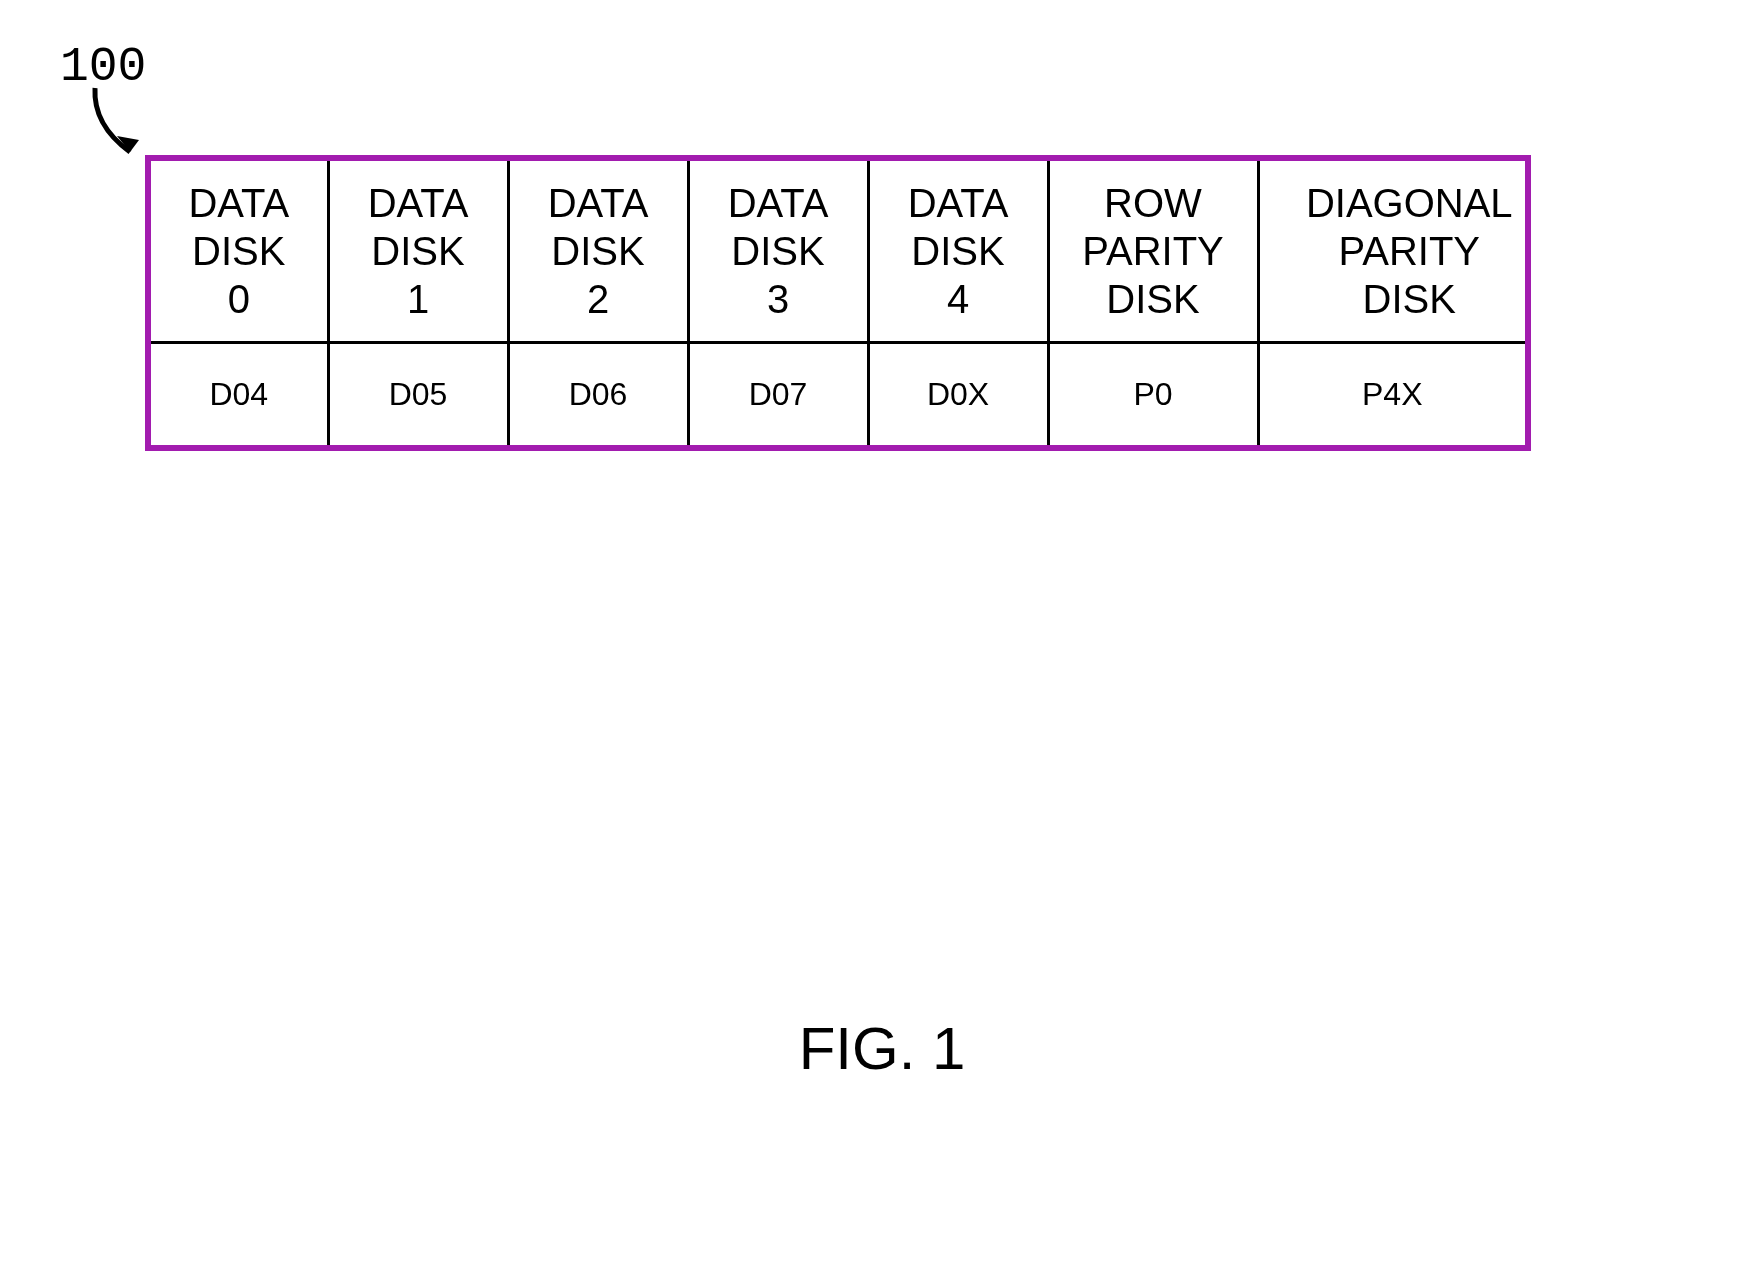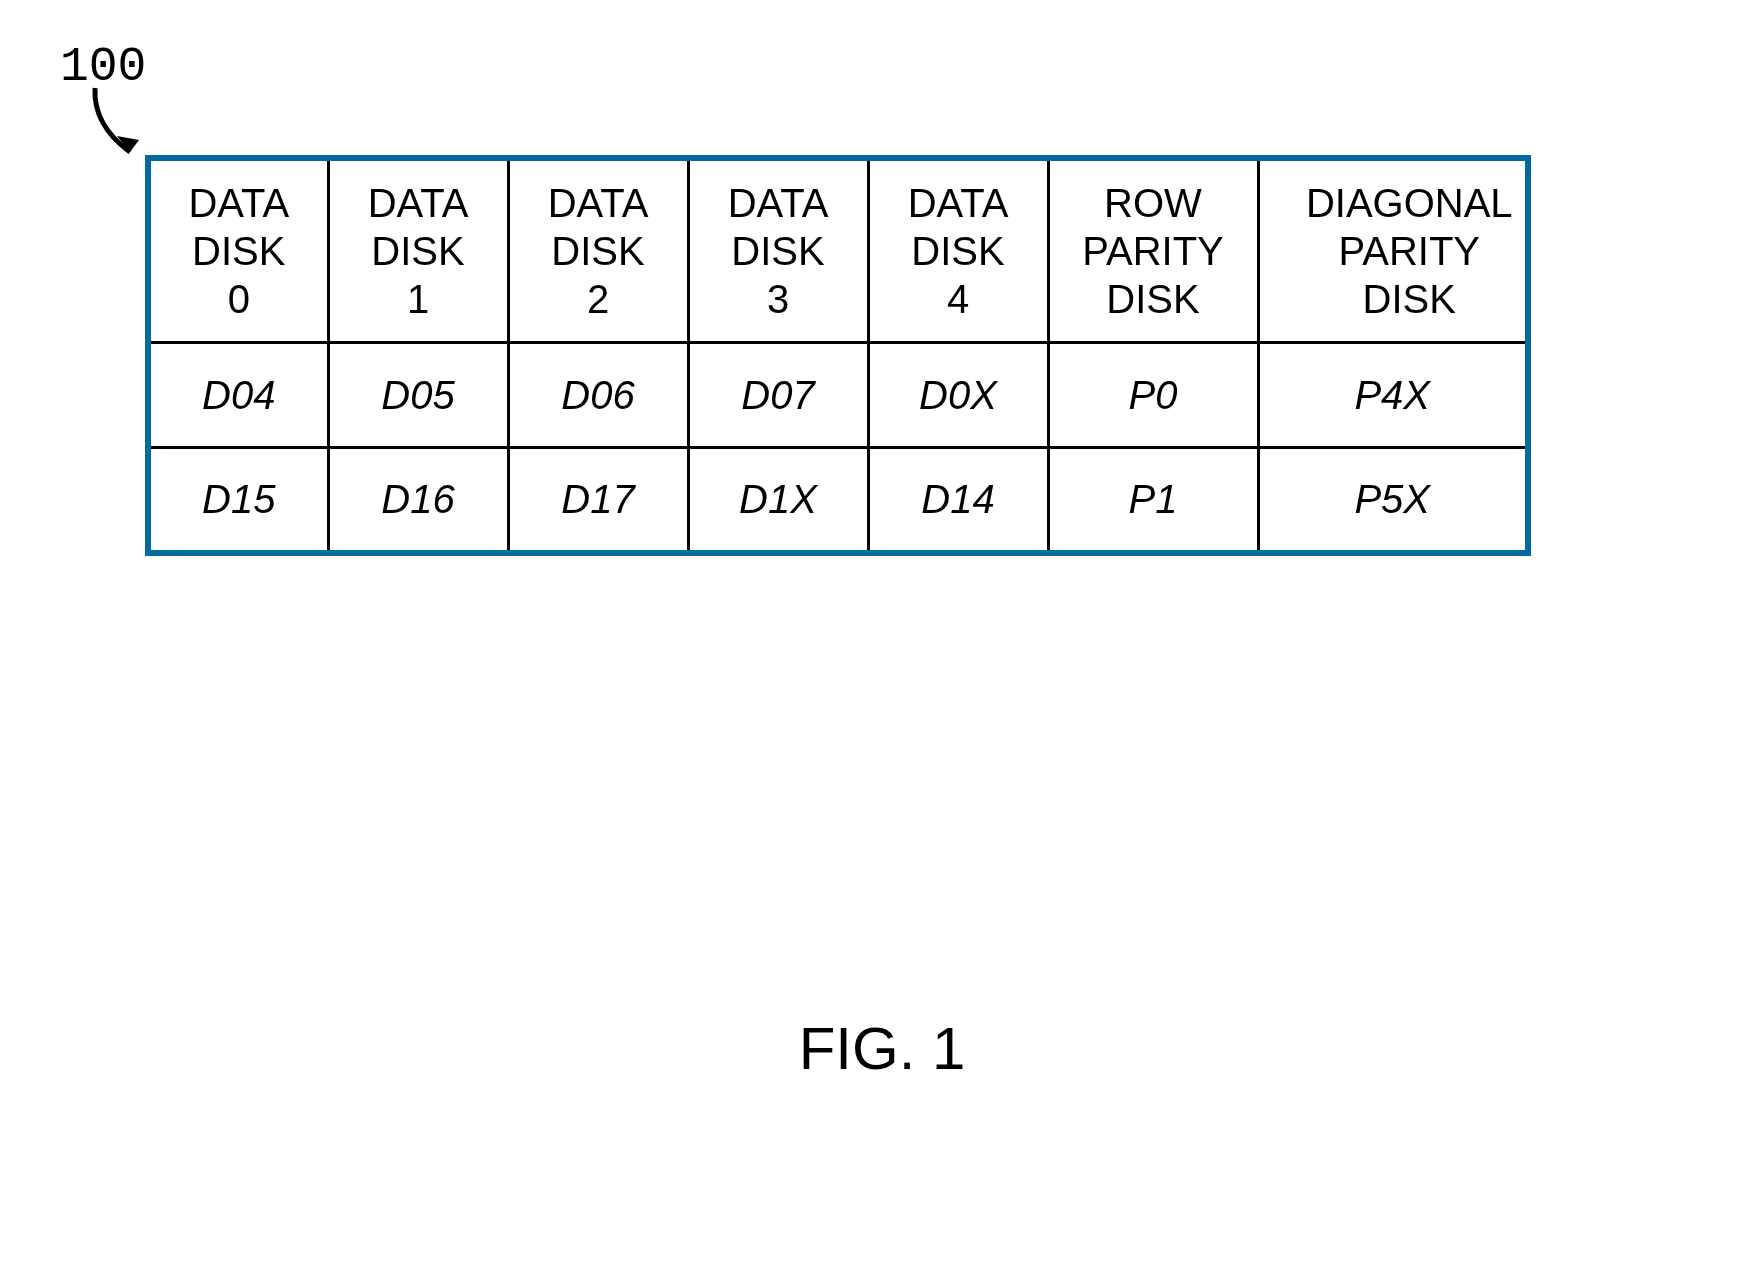--- a/index.html
+++ b/index.html
@@ -29,40 +29,39 @@
       width: 90px;
       height: 90px;
     }
     .table-container {
       position: absolute;
       top: 155px;
       left: 145px;
     }
     table {
       border-collapse: collapse;
-      border: 6px solid #0369a1;
+      border: 6px solid #a21caf;
     }
     th, td {
       border: 3px solid black;
       text-align: center;
       font-family: Arial, Helvetica, sans-serif;
       vertical-align: middle;
     }
     th {
       font-weight: normal;
       font-size: 40px;
       line-height: 1.2;
       padding: 18px 10px;
       height: 160px;
     }
     td {
-      font-size: 40px;
+      font-size: 32px;
       height: 105px;
       padding: 0 10px;
-      font-style: italic;
     }
     .col-data {
       width: 180px;
     }
     .col-row-parity {
       width: 210px;
     }
     .col-diag-parity {
       width: 270px;
       padding-left: 44px;
@@ -105,28 +104,19 @@
     <tbody>
       <tr>
         <td>D04</td>
         <td>D05</td>
         <td>D06</td>
         <td>D07</td>
         <td>D0X</td>
         <td>P0</td>
         <td>P4X</td>
       </tr>
-      <tr>
-        <td>D15</td>
-        <td>D16</td>
-        <td>D17</td>
-        <td>D1X</td>
-        <td>D14</td>
-        <td>P1</td>
-        <td>P5X</td>
-      </tr>
     </tbody>
   </table>
 </div>
 
 <div class="caption">
   <span>FIG. 1</span><br>
 </div>
 
 </body></html>

